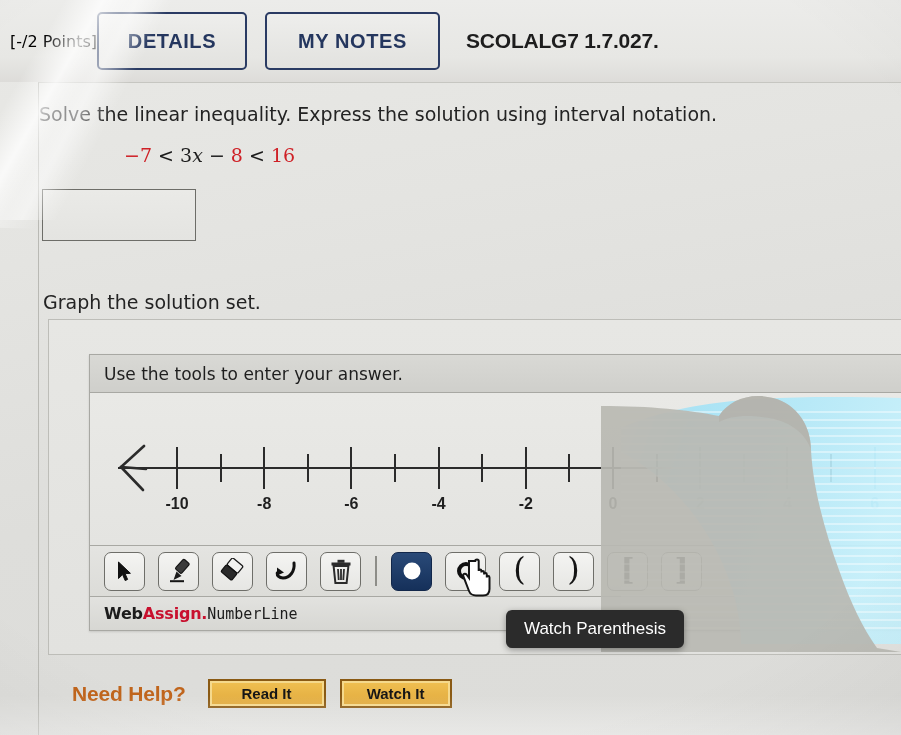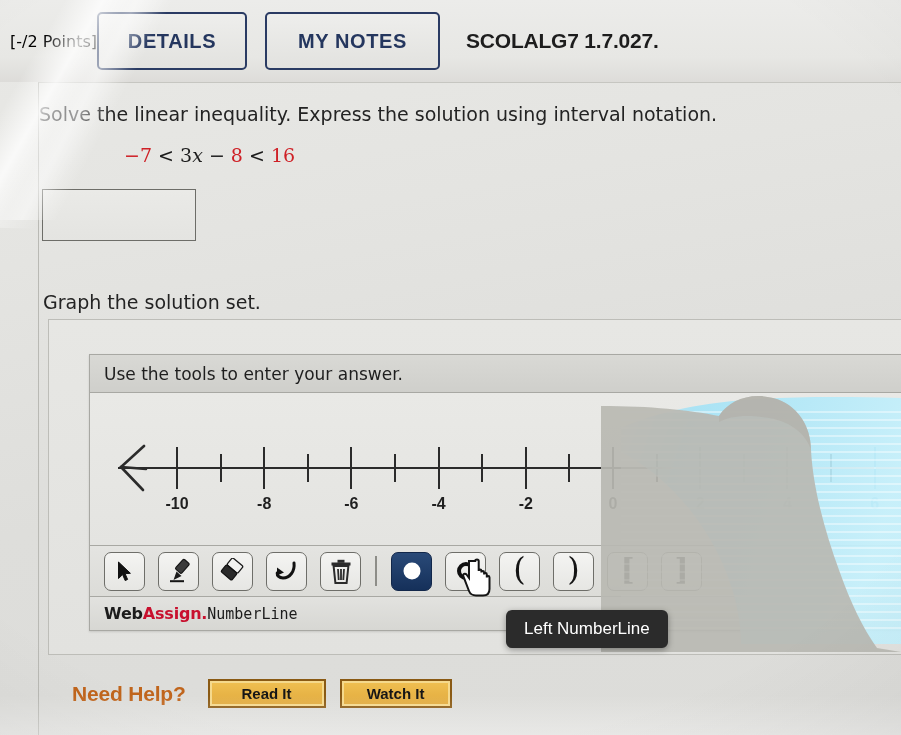--- a/index.html
+++ b/index.html
@@ -499,21 +499,21 @@
     </div>
 
     <div id="needhelp-row">
       <div id="needhelp-label">Need Help?</div>
       <div class="helpbtn" id="read-it-button">Read It</div>
       <div class="helpbtn" id="watch-it-button">Watch It</div>
     </div>
 
   </div>
 
-  <div id="tooltip">Left NumberLine</div>
+  <div id="tooltip">Watch Parenthesis</div>
 
   <svg id="hand-cursor" viewBox="0 0 34 40">
     <path d="M9 3 L9 20 L6.5 16.5 C5 14.8 2.5 16 3.4 18.4 L9 33 C10.2 36 12.5 37.5 16 37.5
              L23 37.5 C27 37.5 29.5 35 29.5 31 L29.5 19.5 C29.5 17.6 26.8 17.6 26.8 19.5
              L26.8 16.5 C26.8 14.6 24.1 14.6 24.1 16.5 L24.1 14.5 C24.1 12.6 21.4 12.6 21.4 14.5
              L21.4 13 C21.4 11.1 18.7 11.1 18.7 13 L18.7 3 C18.7 0.9 15.2 0.9 15.2 3 Z" fill="#ffffff" stroke="#151515" stroke-width="2"></path>
   </svg>
 
   <div id="glare-blue">
     <svg width="280" height="252" viewBox="0 0 280 252">

